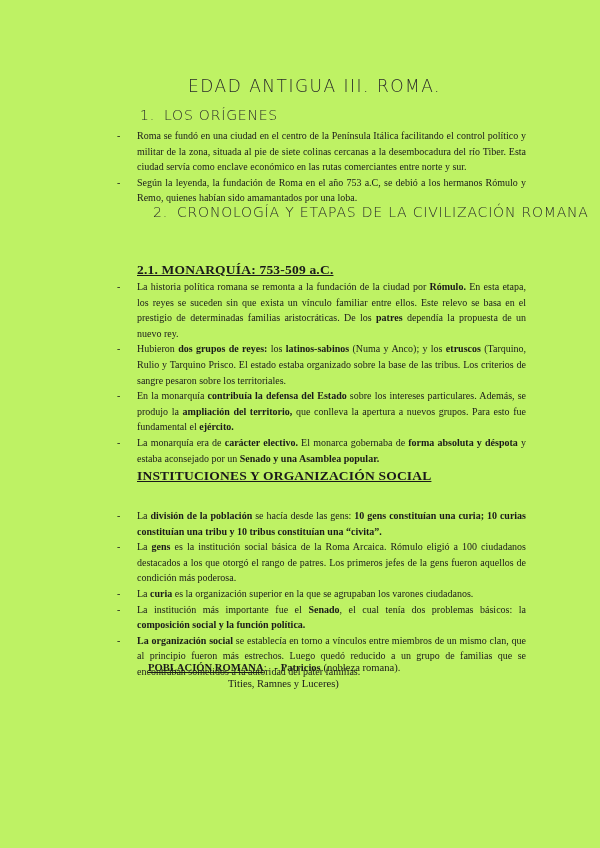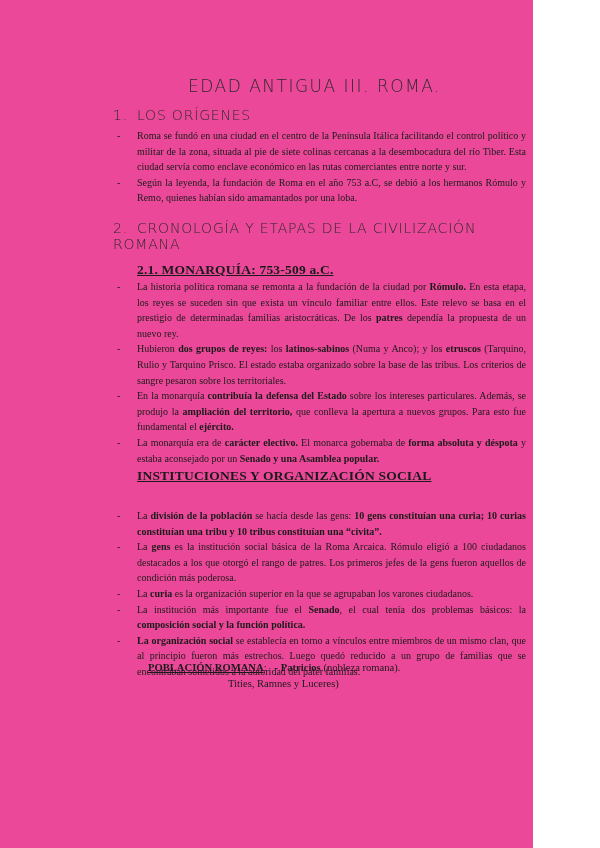--- a/index.html
+++ b/index.html
@@ -1,20 +1,20 @@
 <!DOCTYPE html>
 <html><head>
 <meta charset="utf-8">
 <style>
   html, body { margin: 0; padding: 0; background: #ffffff; }
   body {
     width: 600px; height: 848px; position: relative; overflow: hidden;
     font-family: "Liberation Serif", serif; color: #1a1a1a;
   }
-  .page { position: absolute; left: 0; top: 0; width: 533px; height: 848px; background: #ec4899; }
+  .page { position: absolute; left: 0; top: 0; width: 600px; height: 848px; background: #bef264; }
   .hand {
     font-family: "DejaVu Sans", sans-serif;
     font-weight: 300; letter-spacing: 1px; color: #2a2a2a;
   }
   .title {
     position: absolute; top: 76px; left: 188px;
     font-size: 17px; letter-spacing: 1.5px; transform: scaleY(1.05);
   }
   .h1 { position: absolute; left: 113px; font-size: 14px; letter-spacing: 0.8px; }
   .h1 .num { display: inline-block; width: 24px; }
@@ -29,30 +29,30 @@
   b { font-weight: bold; }
   .pob { position: absolute; left: 148px; font-size: 10.6px; line-height: 15.6px; }
 </style>
 </head>
 <body>
 
 <div class="page">
 
   <div class="title hand">EDAD ANTIGUA III. ROMA.</div>
 
-  <div class="h1 hand" style="top:107px;">
+  <div class="h1 hand" style="top:107px;margin-left:27px;">
     <span class="num">1.</span><span>LOS ORÍGENES</span>
   </div>
 
   <ul class="dash body-text" style="top:128px;">
     <li>Roma se fundó en una ciudad en el centro de la Península Itálica facilitando el control político y militar de la zona, situada al pie de siete colinas cercanas a la desembocadura del río Tiber. Esta ciudad servía como enclave económico en las rutas comerciantes entre norte y sur.</li>
     <li>Según la leyenda, la fundación de Roma en el año 753 a.C, se debió a los hermanos Rómulo y Remo, quienes habían sido amamantados por una loba.</li>
   </ul>
 
-  <div class="h1 hand" style="top:220px;">
+  <div class="h1 hand" style="top:204px;margin-left:40px;">
     <span class="num">2.</span><span>CRONOLOGÍA Y ETAPAS DE LA CIVILIZACIÓN ROMANA</span>
   </div>
 
   <div class="sub-h" style="top:262px;">2.1. MONARQUÍA: 753-509 a.C.</div>
 
   <ul class="dash body-text" style="top:279px;" id="list-monarquia">
       <li><span>La historia política romana se remonta a la fundación de la ciudad por </span><b>Rómulo.</b><span> En esta etapa, los reyes se suceden sin que exista un vínculo familiar entre ellos. Este relevo se basa en el prestigio de determinadas familias aristocráticas. De los </span><b>patres</b><span> dependía la propuesta de un nuevo rey.</span></li>
       <li><span>Hubieron </span><b>dos grupos de reyes:</b><span> los </span><b>latinos-sabinos</b><span> (Numa y Anco); y los </span><b>etruscos</b><span> (Tarquino, Rulio y Tarquino Prisco. El estado estaba organizado sobre la base de las tribus. Los criterios de sangre pesaron sobre los territoriales.</span></li>
       <li><span>En la monarquía </span><b>contribuía la defensa del Estado</b><span> sobre los intereses particulares. Además, se produjo la </span><b>ampliación del territorio,</b><span> que conlleva la apertura a nuevos grupos. Para esto fue fundamental el </span><b>ejército.</b></li>
       <li><span>La monarquía era de </span><b>carácter electivo.</b><span> El monarca gobernaba de </span><b>forma absoluta y déspota</b><span> y estaba aconsejado por un </span><b>Senado y una Asamblea popular.</b></li>

